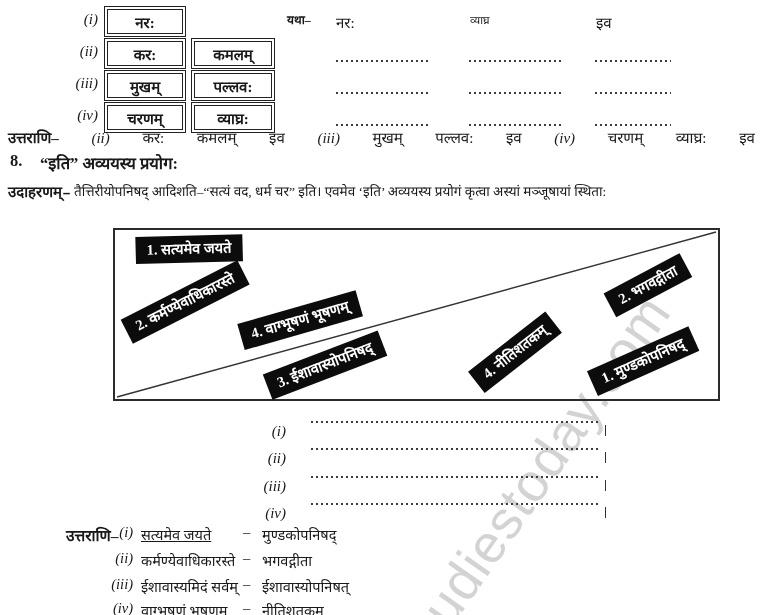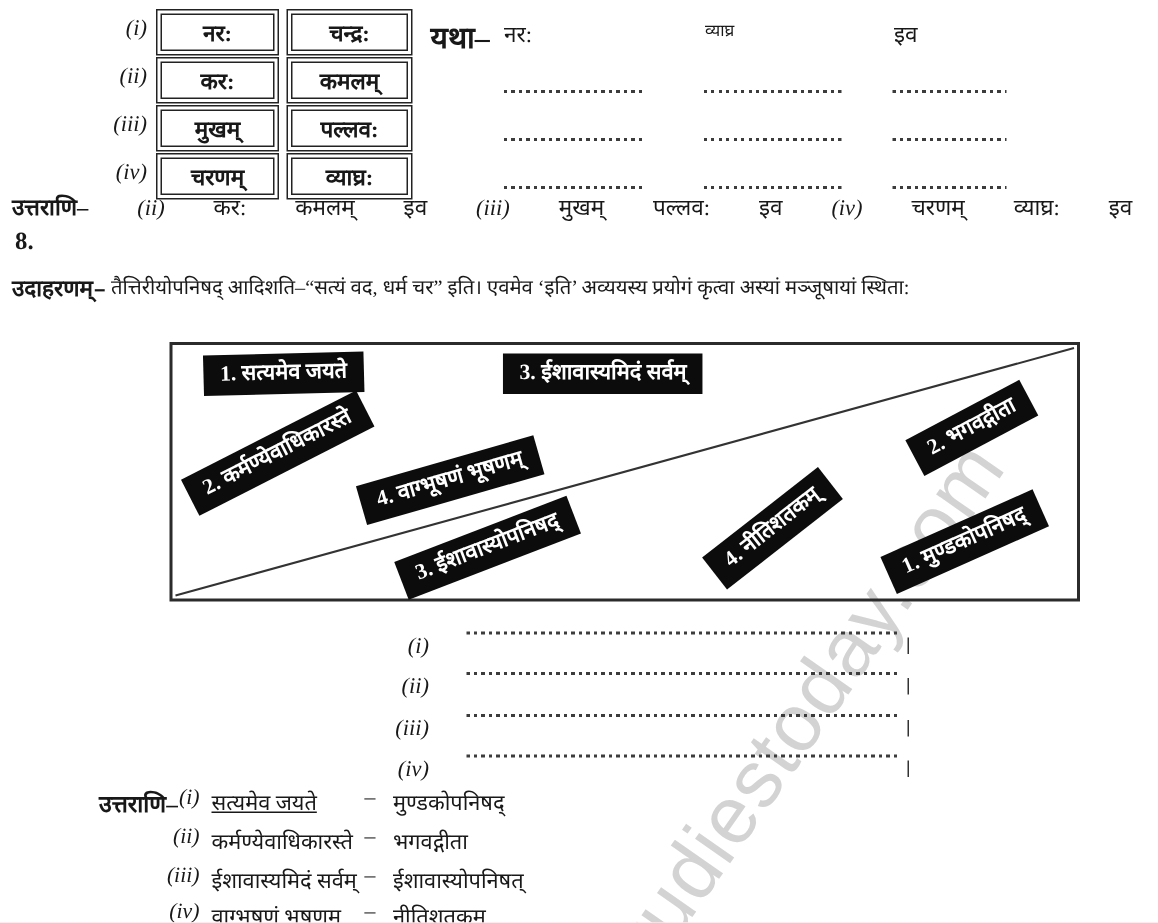--- a/index.html
+++ b/index.html
@@ -41,35 +41,34 @@
 <body>
 
 <div class="page">
 
   <div class="watermark">studiestoday.com</div>
 
   <div class="content">
 
     <span class="abs num" style="left:40px;top:11px;width:58px;text-align:right;">(i)</span>
     <div class="wordbox" style="left:104px;top:6px;width:82px;">नर:</div>
-    <div class="wordbox" style="left:191px;top:6px;">चन्द्र:</div>
 
     <span class="abs num" style="left:40px;top:43px;width:58px;text-align:right;">(ii)</span>
     <div class="wordbox" style="left:104px;top:38px;width:82px;">कर:</div>
     <div class="wordbox" style="left:191px;top:38px;">कमलम्</div>
 
     <span class="abs num" style="left:40px;top:75px;width:58px;text-align:right;">(iii)</span>
     <div class="wordbox" style="left:104px;top:70px;width:82px;">मुखम्</div>
     <div class="wordbox" style="left:191px;top:70px;">पल्लव:</div>
 
     <span class="abs num" style="left:40px;top:107px;width:58px;text-align:right;">(iv)</span>
     <div class="wordbox" style="left:104px;top:102px;width:82px;">चरणम्</div>
     <div class="wordbox" style="left:191px;top:102px;">व्याघ्र:</div>
 
-    <span class="abs bold" style="left:287px;top:11px;font-size:20px;">यथा–</span>
+    <span class="abs bold" style="left:287px;top:11px;font-size:12px;">यथा–</span>
     <span class="abs" style="left:336px;top:12px;font-size:15px;">नर:</span>
     <span class="abs" style="left:470px;top:12px;font-size:11px;">व्याघ्र</span>
     <span class="abs" style="left:596px;top:12px;font-size:15px;">इव</span>
     <div class="dots" style="left:336px;top:60px;width:92px;"></div>
     <div class="dots" style="left:469px;top:60px;width:92px;"></div>
     <div class="dots" style="left:595px;top:60px;width:76px;"></div>
     <div class="dots" style="left:336px;top:92px;width:92px;"></div>
     <div class="dots" style="left:469px;top:92px;width:92px;"></div>
     <div class="dots" style="left:595px;top:92px;width:76px;"></div>
     <div class="dots" style="left:336px;top:124px;width:92px;"></div>
@@ -86,30 +85,30 @@
       <span>मुखम्</span>
       <span>पल्लव:</span>
       <span>इव</span>
       <span class="num">(iv)</span>
       <span>चरणम्</span>
       <span>व्याघ्र:</span>
       <span>इव</span>
     </div>
 
     <span class="abs bold" style="left:10px;top:151px;font-size:16.5px;">8.</span>
+    <span class="abs bold" style="left:40px;top:151px;font-size:16.5px;">“इति” अव्ययस्य प्रयोग:</span>
 
     <span class="abs bold" style="left:8px;top:181px;font-size:15px;font-family:Liberation Mono, monospace;">उदाहरणम्–</span>
     <span class="abs para" style="left:74px;top:182px;width:692px;">तैत्तिरीयोपनिषद् आदिशति–“सत्यं वद, धर्म चर” इति। एवमेव ‘इति’ अव्ययस्य प्रयोगं कृत्वा अस्यां मञ्जूषायां स्थिता:</span>
 
     <div class="manjusha">
       <svg width="603" height="169" viewBox="0 0 603 169">
         <line x1="2" y1="167" x2="601" y2="2" stroke="#333" stroke-width="1.4"></line>
       </svg>
       <div class="blackbox" style="left:74px;top:19px;transform:translate(-50%,-50%) rotate(-1.5deg);">1. सत्यमेव जयते</div>
-      <div class="blackbox" style="left:287px;top:19px;transform:translate(-50%,-50%);">3. ईशावास्यमिदं सर्वम्</div>
       <div class="blackbox" style="left:70px;top:72px;transform:translate(-50%,-50%) rotate(-27deg);">2. कर्मण्येवाधिकारस्ते</div>
       <div class="blackbox" style="left:185px;top:90px;transform:translate(-50%,-50%) rotate(-16deg);">4. वाग्भूषणं भूषणम्</div>
       <div class="blackbox" style="left:533px;top:55px;transform:translate(-50%,-50%) rotate(-28deg);">2. भगवद्गीता</div>
       <div class="blackbox" style="left:210px;top:135px;transform:translate(-50%,-50%) rotate(-21deg);">3. ईशावास्योपनिषद्</div>
       <div class="blackbox" style="left:400px;top:122px;transform:translate(-50%,-50%) rotate(-38deg);">4. नीतिशतकम्</div>
       <div class="blackbox" style="left:528px;top:131px;transform:translate(-50%,-50%) rotate(-24deg);">1. मुण्डकोपनिषद्</div>
     </div>
 
     <span class="abs num" style="left:246px;top:423px;width:40px;text-align:right;">(i)</span>
     <div class="dots" style="left:311px;top:421px;width:287px;"></div>

